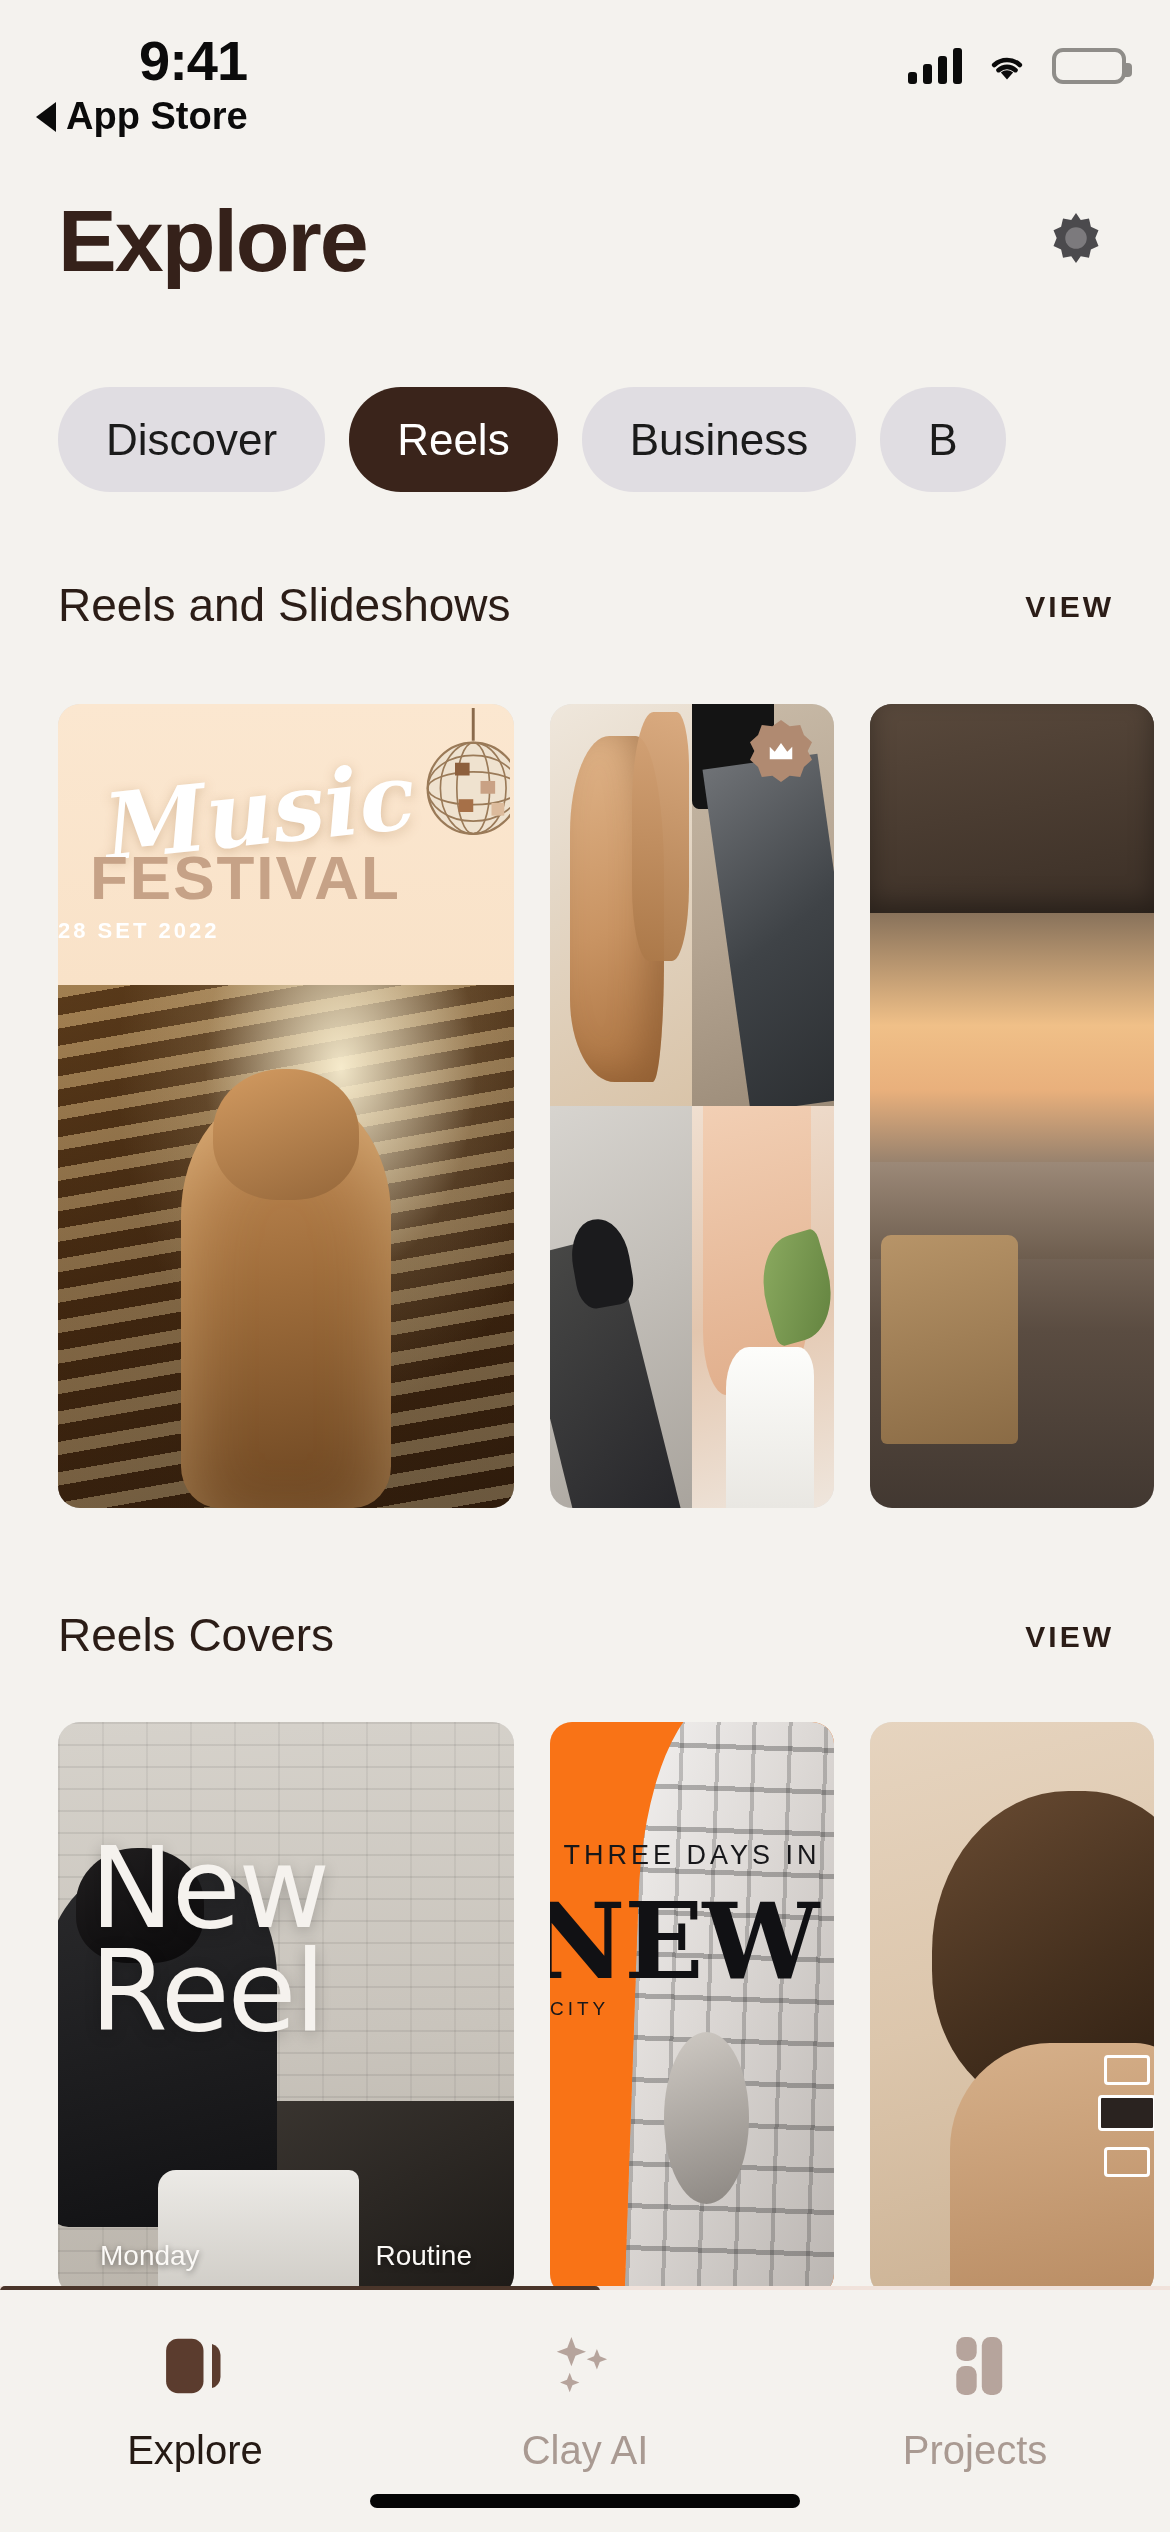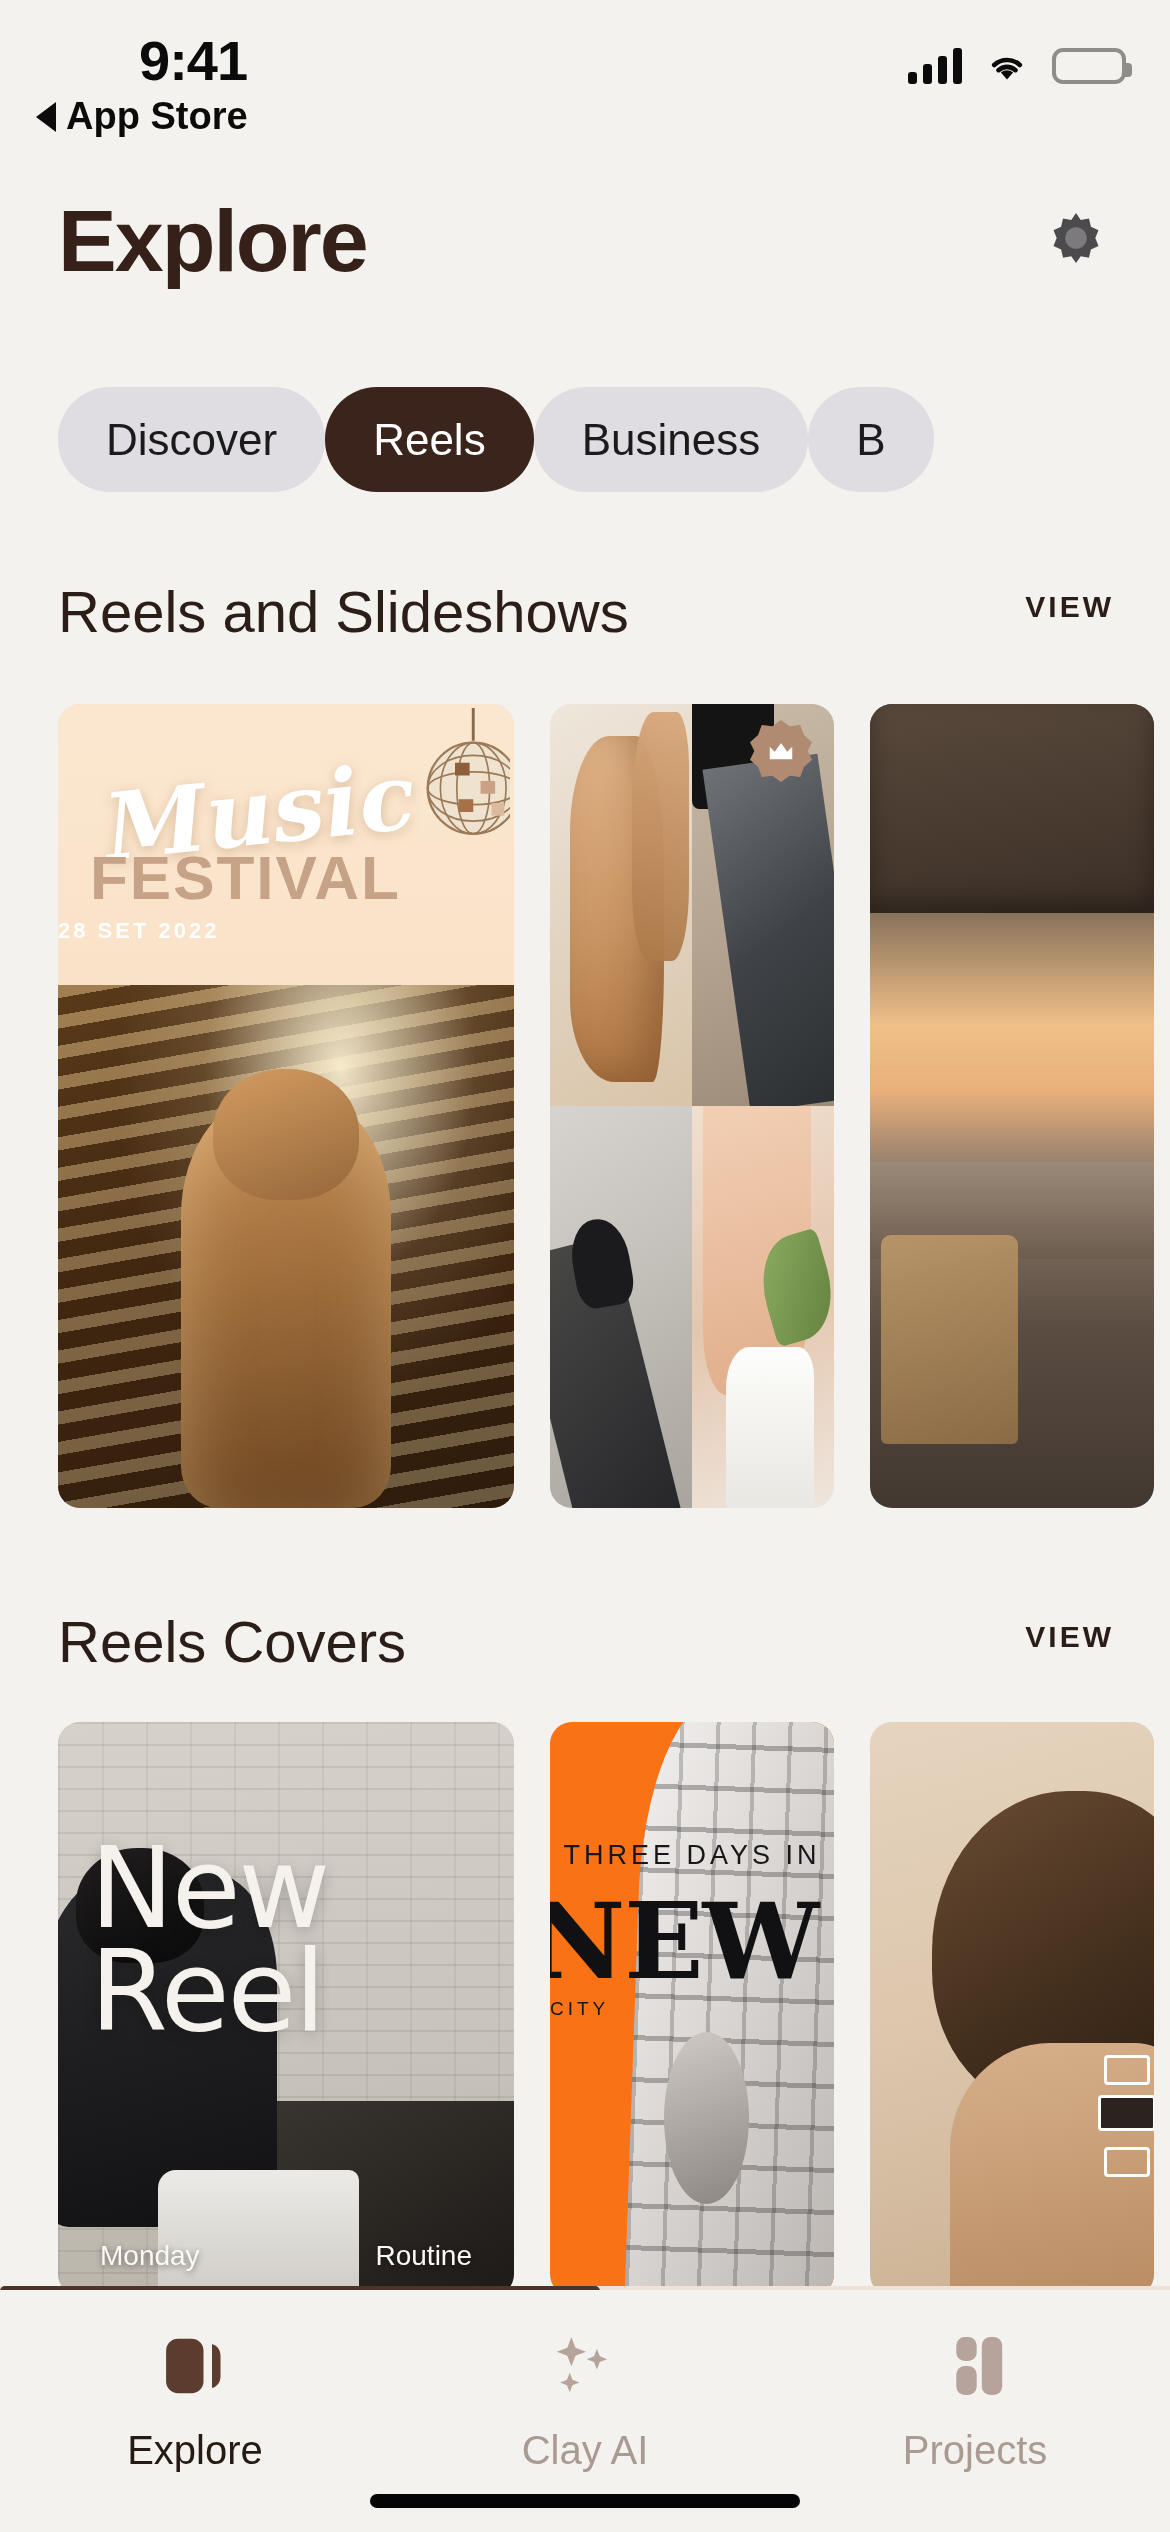--- a/index.html
+++ b/index.html
@@ -44,31 +44,31 @@
 
   
   .header { position:absolute; top:190px; left:0; width:1170px; height:130px; }
   .page-title {
     position:absolute; left:58px; top:0;
     font-size:88px; font-weight:700; color:#35211a; letter-spacing:-2px;
   }
   .gear-btn { position:absolute; right:56px; top:18px; width:76px; height:76px; }
 
   
-  .chips { position:absolute; top:387px; left:0; width:988px; height:105px; display:flex; padding-left:58px; }
+  .chips { position:absolute; top:387px; left:0; width:988px; height:105px; display:flex; gap:24px; padding-left:58px; }
   .chip {
     height:105px; border-radius:52px; background:#e0dde2;
     display:flex; align-items:center; justify-content:center;
     padding:0 48px; font-size:44px; color:#1b1b1b; white-space:nowrap; flex:none;
   }
   .chip.active { background:#3a241b; color:#ffffff; }
 
   
   .sec-head { position:absolute; left:0; width:1170px; height:60px; }
-  .sec-title { position:absolute; left:58px; top:0; font-size:58px; color:#2b1d17; }
+  .sec-title { position:absolute; left:58px; top:0; font-size:46px; color:#2b1d17; }
   .sec-view {
     position:absolute; right:56px; top:12px;
     font-size:30px; letter-spacing:3px; font-weight:600; color:#2b1d17;
   }
 
   
   .row { position:absolute; left:0; width:1170px; display:flex; gap:36px; padding-left:58px; }
   .card { flex:none; border-radius:22px; overflow:hidden; position:relative; background:#ddd; }
 
   

